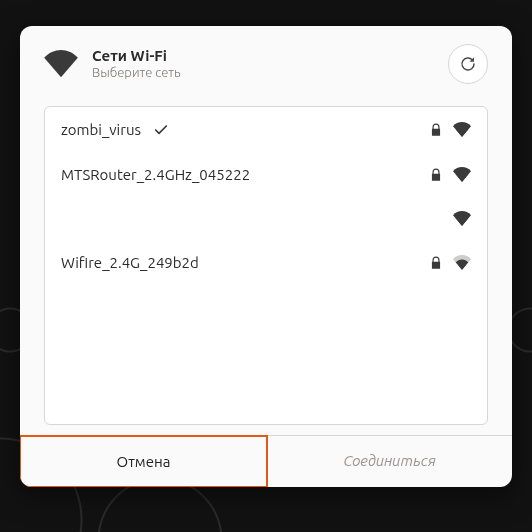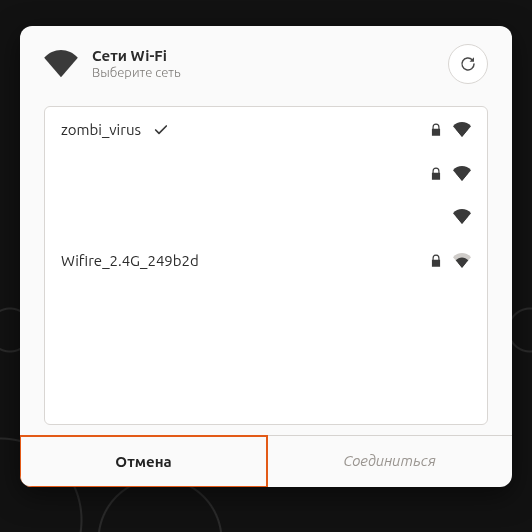--- a/index.html
+++ b/index.html
@@ -32,21 +32,21 @@
     display:flex;align-items:center;padding:14px 16px;cursor:default;
     font-size:15px;color:#2b2b2b;font-weight:400;
   }
   .net-name{flex:none;}
   .check{margin-left:12px;color:#3a3a3a;}
   .row-spacer{flex:1;}
   .lock{margin-right:10px;color:#3a3a3a;}
   .signal{color:#3a3a3a;}
   .footer{display:flex;border-top:1px solid #d6d3d0;}
   .footer-btn{flex:1;text-align:center;padding:16px 0;font-size:15px;cursor:pointer;user-select:none;}
-  .footer-btn.cancel{color:#222;font-weight:700;border:2px solid #e35a17;border-radius:0 0 0 10px;margin:-1px;}
+  .footer-btn.cancel{color:#222;font-weight:400;border:2px solid #e35a17;border-radius:0 0 0 10px;margin:-1px;}
   .footer-btn.connect{color:#9a9590;font-weight:400;font-style:italic;}
   svg{display:block}
 </style>
 </head>
 <body>
 
 <div class="dialog">
 
   <div class="header">
     <span class="wifi-big">
@@ -83,20 +83,21 @@
         </span>
         <span class="signal">
           <svg viewBox="0 0 24 20" width="18" height="15">
     <path fill="#3a3a3a" d="M12 19.5 L0 5.5 C3.2 2 7.4 0 12 0 C16.6 0 20.8 2 24 5.5 Z"></path>
     <path fill="#3a3a3a" d="M12 19.5 L3.6 9.7 C5.9 7.3 8.8 5.9 12 5.9 C15.2 5.9 18.1 7.3 20.4 9.7 Z"></path>
     <path fill="#3a3a3a" d="M12 19.5 L7.1 13.8 C8.5 12.4 10.2 11.6 12 11.6 C13.8 11.6 15.5 12.4 16.9 13.8 Z"></path>
   </svg>
         </span>
       </div>
       <div class="net-row">
+        <span class="net-name">MTSRouter_2.4GHz_045222</span>
         <span class="row-spacer"></span>
         <span class="lock">
           <svg viewBox="0 0 24 24" width="14" height="14">
             <path fill="currentColor" d="M6 10V7a6 6 0 1 1 12 0v3h1v12H5V10h1zm2 0h8V7a4 4 0 1 0-8 0v3z"></path>
           </svg>
         </span>
         <span class="signal">
           <svg viewBox="0 0 24 20" width="18" height="15">
     <path fill="#3a3a3a" d="M12 19.5 L0 5.5 C3.2 2 7.4 0 12 0 C16.6 0 20.8 2 24 5.5 Z"></path>
     <path fill="#3a3a3a" d="M12 19.5 L3.6 9.7 C5.9 7.3 8.8 5.9 12 5.9 C15.2 5.9 18.1 7.3 20.4 9.7 Z"></path>

